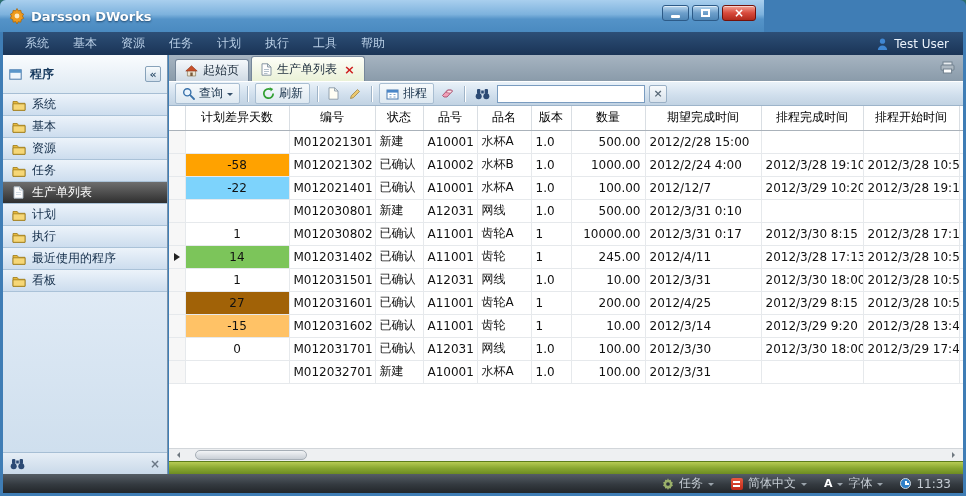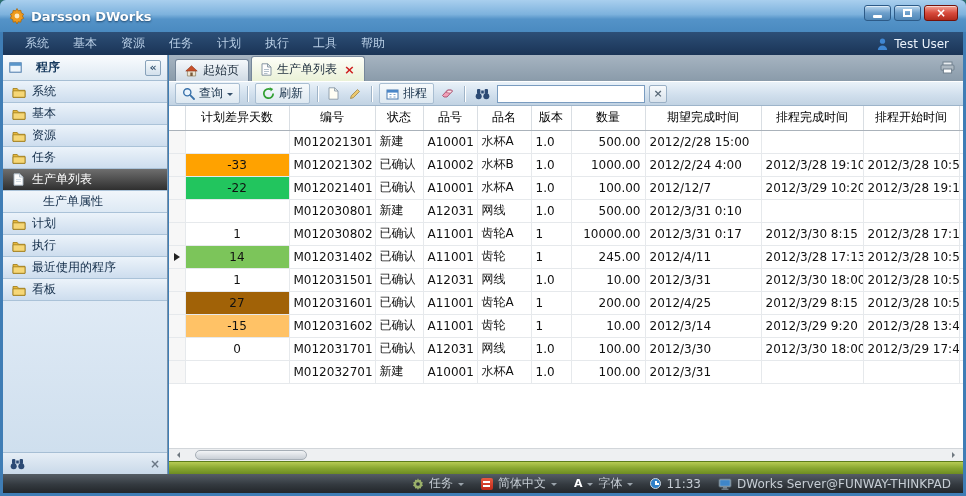--- a/index.html
+++ b/index.html
@@ -2,43 +2,43 @@
 <html><head>
 <meta charset="utf-8">
 <style>
   * { margin:0; padding:0; box-sizing:border-box; }
   html,body { width:966px; height:496px; }
   body { font-family:"DejaVu Sans","Liberation Sans",sans-serif; font-size:12px; background:#2e6f6f; overflow:hidden; position:relative; }
 
   .window { position:absolute; inset:0; background:#3f7db5; border-radius:6px 6px 0 0; overflow:hidden; }
 
   
-  .titlebar { position:absolute; top:0; left:0; width:966px; height:32px;
+  .titlebar { position:absolute; top:0; left:0; width:764px; height:32px;
     background:linear-gradient(180deg,#a9cfee 0%,#7db2dd 45%,#5493c8 60%,#4a8ac0 100%);
     display:flex; align-items:center; padding:0 9px; }
   .app-icon { margin-right:6px; display:inline-flex; }
   .title { color:#fff; font-weight:bold; font-size:13px; text-shadow:0 1px 2px rgba(0,30,60,.65); }
   .win-buttons { position:absolute; top:5px; right:8px; display:flex; gap:3px; }
   .wbtn { width:27px; height:16px; border:1px solid #2d5b88; border-radius:3px; display:flex; align-items:center; justify-content:center;
     color:#fff; background:linear-gradient(180deg,#bcd9f0,#6d9fcb 50%,#4f86b6); box-shadow:inset 0 1px 0 rgba(255,255,255,.55); cursor:pointer; }
   .wbtn.close { background:linear-gradient(180deg,#f3a394,#d84a3c 50%,#b02a1c); border-color:#731109; width:34px; font-weight:bold; font-size:12px; }
   .glyph-min { width:9px; height:3px; background:#fff; margin-top:6px; border-radius:1px; }
   .glyph-max { width:9px; height:8px; border:2px solid #fff; }
 
   
   .menubar { position:absolute; top:32px; left:3px; right:3px; height:23px;
     background:linear-gradient(180deg,#2d4f77,#1a3456); display:flex; align-items:center; padding:0 10px; }
   .menu-item { color:#b9cfe6; padding:0 12px; cursor:pointer; white-space:nowrap; }
   .menu-user { margin-left:auto; display:flex; align-items:center; gap:6px; color:#eaf2fb; padding-right:4px; }
 
   
   .sidebar { position:absolute; top:55px; left:3px; width:165px; bottom:22px;
     background:linear-gradient(180deg,#dde9f4,#cddfee); border-right:1px solid #7a94ac; display:flex; flex-direction:column; }
-  .sb-header { height:26px; background:linear-gradient(180deg,#fafcfe,#dcE8f2); border-bottom:1px solid #a6bed4;
-    display:flex; align-items:center; gap:14px; padding:0 6px; color:#16395d; font-weight:bold; }
+  .sb-header { height:39px; background:linear-gradient(180deg,#fafcfe,#dcE8f2); border-bottom:1px solid #a6bed4;
+    display:flex; align-items:center; gap:8px; padding:0 6px; color:#16395d; font-weight:bold; }
   .sb-collapse { margin-left:auto; width:16px; height:16px; border:1px solid #87a2ba; border-radius:2px;
     background:linear-gradient(180deg,#f6fafc,#d2e0ec); display:flex; align-items:center; justify-content:center;
     color:#33536f; font-size:11px; line-height:1; cursor:pointer; }
   .sb-item { height:22px; display:flex; align-items:center; gap:6px; padding:0 0 0 8px;
     background:linear-gradient(180deg,#ecf3fa,#cdddee); border-bottom:1px solid #aac2d8; color:#122c48; cursor:pointer; white-space:nowrap; }
   .sb-item .sb-ic { width:15px; display:inline-flex; justify-content:center; }
   .sb-item.selected { background:linear-gradient(180deg,#6e6e6e,#2f2f2f); color:#fff; }
   .sb-item.sub { padding-left:40px; background:linear-gradient(180deg,#f1f6fb,#dde9f4); }
   .sb-fill { flex:1; background:linear-gradient(180deg,#dfeaf5,#cfdfee); }
   .sb-search { height:22px; background:linear-gradient(180deg,#e6eef6,#c9d9e9); border-top:1px solid #a6bed4;
@@ -200,23 +200,20 @@
         </div>
         <div class="sb-item selected">
           <span class="sb-ic">
             <svg width="11" height="13" viewBox="0 0 11 13">
               <path d="M1 .8h5.6L10 4v8.2H1z" fill="#fdfdfd" stroke="#aab8c4" stroke-width=".9"></path>
               <path d="M6.6 .8V4H10" fill="none" stroke="#aab8c4" stroke-width=".9"></path>
               <path d="M3 6.5h5M3 8.5h5" stroke="#c8d4de" stroke-width=".8"></path>
             </svg>
           </span>
           <span>生产单列表</span>
-        </div>
-        <div class="sb-item sub">
-          <span>生产单属性</span>
         </div>
         <div class="sb-item">
           <span class="sb-ic">
             <svg width="14" height="12" viewBox="0 0 14 12">
               <path d="M1 2.5h4.2l1.4 1.8H13v7H1z" fill="#e8b93e" stroke="#9c7a18" stroke-width=".8"></path>
               <path d="M1 4.8h12v6.5H1z" fill="#f6d777" stroke="#9c7a18" stroke-width=".8"></path>
             </svg>
           </span>
           <span>计划</span>
         </div>
@@ -402,35 +399,35 @@
               <td>水杯A</td>
               <td>1.0</td>
               <td class="num">500.00</td>
               <td>2012/2/28 15:00</td>
               <td></td>
               <td></td>
               <td></td>
             </tr>
             <tr>
               <td class="selcell"></td>
-              <td class="diff" style="background: rgb(255, 162, 0);">-33</td>
+              <td class="diff" style="background: rgb(255, 162, 0);">-58</td>
               <td>M012021302</td>
               <td>已确认</td>
               <td>A10002</td>
               <td>水杯B</td>
               <td>1.0</td>
               <td class="num">1000.00</td>
               <td>2012/2/24 4:00</td>
               <td>2012/3/28 19:10</td>
               <td>2012/3/28 10:52</td>
               <td></td>
             </tr>
             <tr>
               <td class="selcell"></td>
-              <td class="diff" style="background: #22c55e;">-22</td>
+              <td class="diff" style="background: #7dd3fc;">-22</td>
               <td>M012021401</td>
               <td>已确认</td>
               <td>A10001</td>
               <td>水杯A</td>
               <td>1.0</td>
               <td class="num">100.00</td>
               <td>2012/12/7</td>
               <td>2012/3/29 10:20</td>
               <td>2012/3/28 19:10</td>
               <td></td>
@@ -586,26 +583,15 @@
     <div class="sgroup">
       <span class="font-a">A</span>
       <span class="scaret"></span>
       <span>字体</span>
       <span class="scaret"></span>
     </div>
     <div class="sgroup">
       <span class="clock-ic"></span>
       <span>11:33</span>
     </div>
-    <div class="sgroup">
-      <span style="display:inline-flex;">
-        <svg width="14" height="12" viewBox="0 0 14 12">
-            <rect x="1" y="1" width="12" height="8" rx="1" fill="#9fb6c6" stroke="#5a6a76"></rect>
-            <rect x="2.2" y="2.2" width="9.6" height="5.6" fill="#3f86c8"></rect>
-            <rect x="5" y="9" width="4" height="1.6" fill="#7a8a96"></rect>
-            <rect x="3.5" y="10.6" width="7" height="1.2" fill="#7a8a96"></rect>
-          </svg>
-      </span>
-      <span>DWorks Server@FUNWAY-THINKPAD</span>
-    </div>
   </div>
 
 </div>
 
 </body></html>

